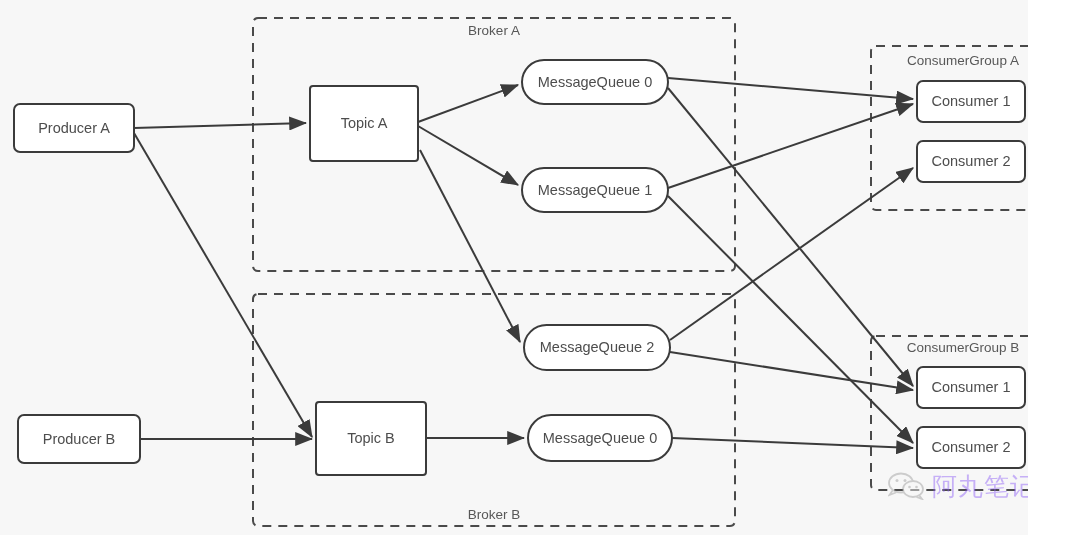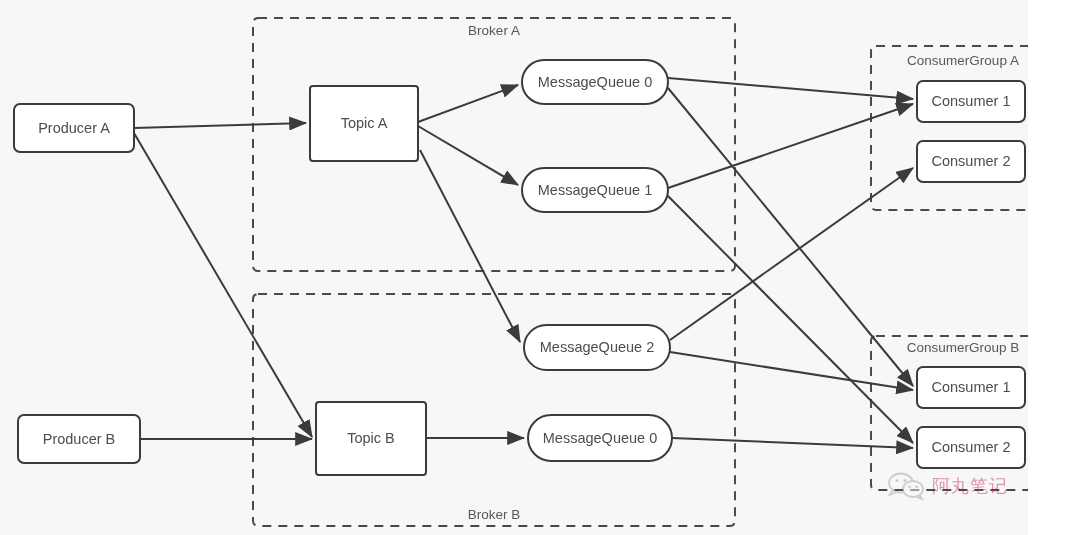--- a/index.html
+++ b/index.html
@@ -59,22 +59,22 @@
     width: 176px;
     height: 40px;
     display: flex;
     align-items: center;
     gap: 6px;
     opacity: 0.45;
     pointer-events: none;
   }
   .wm-text {
     font-family: "Liberation Sans", sans-serif;
-    font-size: 18px;
-    color: #be185d;
+    font-size: 25px;
+    color: #8b5cf6;
     letter-spacing: 1px;
     white-space: nowrap;
   }
 </style>
 </head>
 <body>
 
 <div id="canvas">
 
   <svg id="diagram" viewBox="0 0 1080 535">

